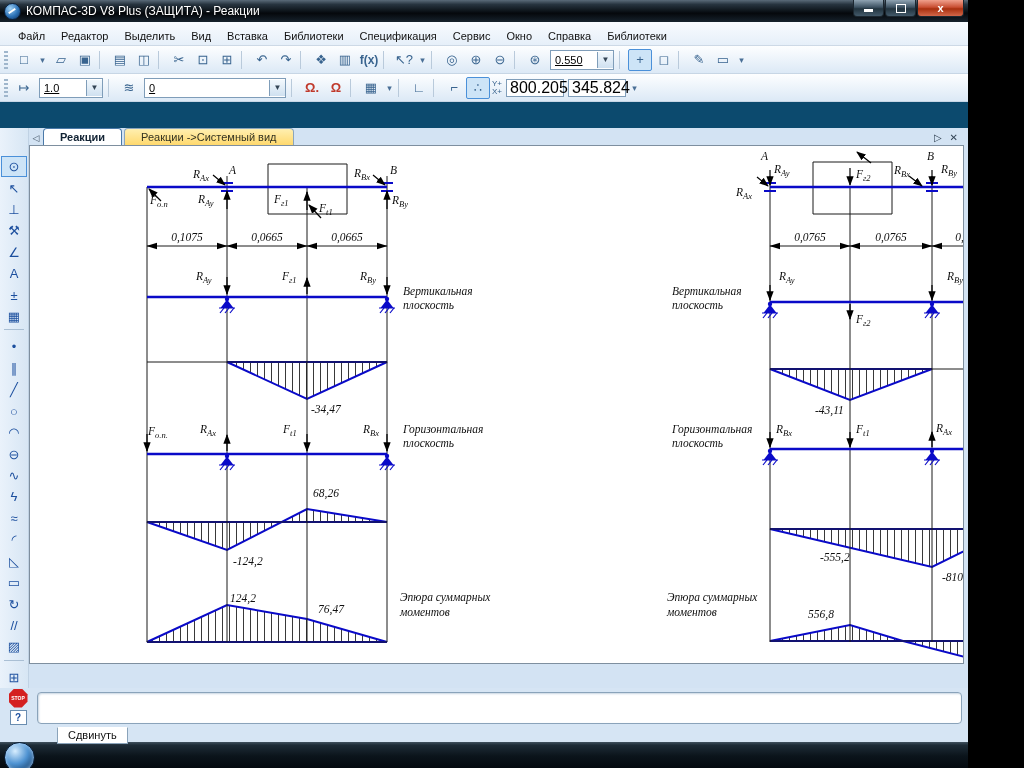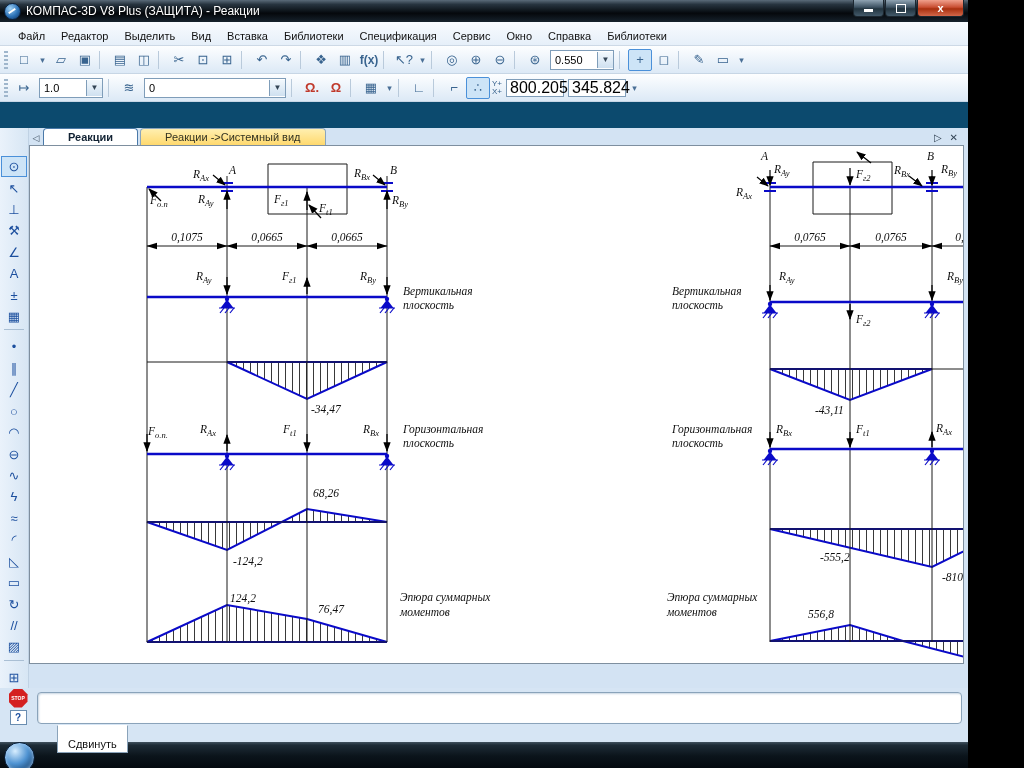--- a/index.html
+++ b/index.html
@@ -35,39 +35,39 @@
     color:#39648f;font-size:13px;border:1px solid transparent;border-radius:2px;}
   .t-sep{min-width:0;width:6px;height:18px;border:none;border-left:1px solid #b9cadb;margin:0 2px;border-radius:0;}
   .t-grip{min-width:0;width:4px;height:18px;border:none;margin:0 4px 0 2px;border-radius:0;
     background:repeating-linear-gradient(180deg,#9fb6cc 0 2px,transparent 2px 4px);}
   .t-dd{min-width:11px;font-size:9px;color:#4a6f96;}
   .tbi.active{background:#cde4f7;border:1px solid #4a90d9;}
   .tbi.red{color:#c0392b;font-weight:bold;}
   .tbi.fx{font-size:12px;font-weight:bold;}
   .combo{display:inline-flex;align-items:center;height:18px;background:#fff;
     border:1px solid #7f9db9;font-size:11px;color:#000;margin:0 3px;}
-  .combo .cval{padding:0 4px;min-width:38px;}
+  .combo .cval{padding:0 4px;min-width:38px;text-decoration:underline;}
   .combo .cdd{width:15px;height:16px;border-left:1px solid #7f9db9;display:flex;align-items:center;
     justify-content:center;font-size:8px;background:linear-gradient(180deg,#f2f8fd,#cfe0f0);color:#345;}
   .nfld{width:50px;height:16px;background:#fff;border:1px solid #7f9db9;font-size:16px;
     display:inline-flex;align-items:center;padding:0 3px;margin:0 2px;}
   .coordsym{font-size:8px;line-height:8px;color:#39648f;text-align:center;margin:0 2px;white-space:pre;}
 
   
   .docspace{height:560px;position:relative;background:#d3e3f3;}
   .toolcol{position:absolute;left:0;top:0;bottom:0;width:28px;background:linear-gradient(90deg,#eaf2fb,#d7e6f4);
     border-right:1px solid #c0d2e4;padding-top:28px;display:flex;flex-direction:column;align-items:center;overflow:hidden;}
   .pi{width:24px;height:20px;display:flex;align-items:center;justify-content:center;
     color:#1c4f9e;font-size:13px;border:1px solid transparent;}
   .pi.selected{border:1px solid #4a90d9;background:#cde4f7;}
   .t-div{height:4px;width:20px;border:none;border-top:1px solid #aabfd4;margin:2px 0;}
   .docarea{margin-left:29px;margin-right:4px;height:100%;}
   .tabrow{margin-top:26px;height:17px;display:flex;align-items:flex-end;font-size:11px;}
   .tabscroll{width:14px;text-align:center;color:#456;font-size:9px;padding-bottom:2px;}
-  .tab{height:16px;display:flex;align-items:center;padding:0 24px;border:1px solid #8aa5bd;
+  .tab{height:16px;display:flex;align-items:center;padding:0 16px;border:1px solid #8aa5bd;
     border-bottom:none;border-radius:4px 4px 0 0;margin-right:2px;}
   .tab.active{background:#fff;border-color:#4a79a8;font-weight:bold;color:#123;}
   .tab.inactive{background:linear-gradient(180deg,#ffefb0,#ffd96e);color:#332;}
   .tabright{margin-left:auto;display:flex;gap:8px;color:#345;font-size:10px;padding:0 6px 2px 0;}
   .canvas{height:517px;background:#fff;border:1px solid #7e8f9f;position:relative;overflow:hidden;}
   .canvas svg{position:absolute;left:0;top:0;}
 
   
   .drw text{font:italic 11.5px "Liberation Serif",serif;fill:#101010;}
   .drw .sub{font-size:8.5px;}
@@ -78,21 +78,21 @@
   .pleft{width:30px;display:flex;flex-direction:column;align-items:center;gap:2px;margin-left:3px;}
   .stopbtn{width:19px;height:19px;background:#d42020;color:#fff;font-size:5px;font-weight:bold;
     display:flex;align-items:center;justify-content:center;
     clip-path:polygon(30% 0,70% 0,100% 30%,100% 70%,70% 100%,30% 100%,0 70%,0 30%);}
   .helpbtn{width:15px;height:13px;border:1px solid #6a8db0;background:#fff;color:#1c4f9e;
     font-size:10px;font-weight:bold;display:flex;align-items:center;justify-content:center;}
   .pmsg{flex:1;height:30px;margin:3px 6px 0 4px;background:#fff;border:1px solid #8aa3ba;border-radius:4px;
     box-shadow:inset 1px 1px 2px #c8d6e2;}
   .ptabrow{height:17px;}
   .ptab{display:inline-block;margin-left:57px;background:#fff;border:1px solid #8aa3ba;border-top:1px solid #fff;
-    font-size:11px;padding:12px 10px 2px;color:#111;}
+    font-size:11px;padding:1px 10px 2px;color:#111;}
   .status{height:24px;background:linear-gradient(180deg,#ffffff,#e9f0f7);border-top:1px solid #c0d0e0;
     font-size:11px;color:#111;display:flex;align-items:center;padding-left:8px;}
 
   
   .taskbar{height:31px;background:linear-gradient(180deg,#41525f 0%,#1e2c37 10%,#0b141b 45%,#01050a 100%);
     display:flex;align-items:center;gap:4px;padding:0 4px;}
   .orb{width:29px;height:29px;border-radius:50%;position:relative;flex:none;
     background:radial-gradient(circle at 35% 28%,#d8eeff,#4f93d2 45%,#123a68 85%);
     border:1px solid #0a1f38;box-shadow:inset 0 0 4px #bfe0ff;}
 </style>

